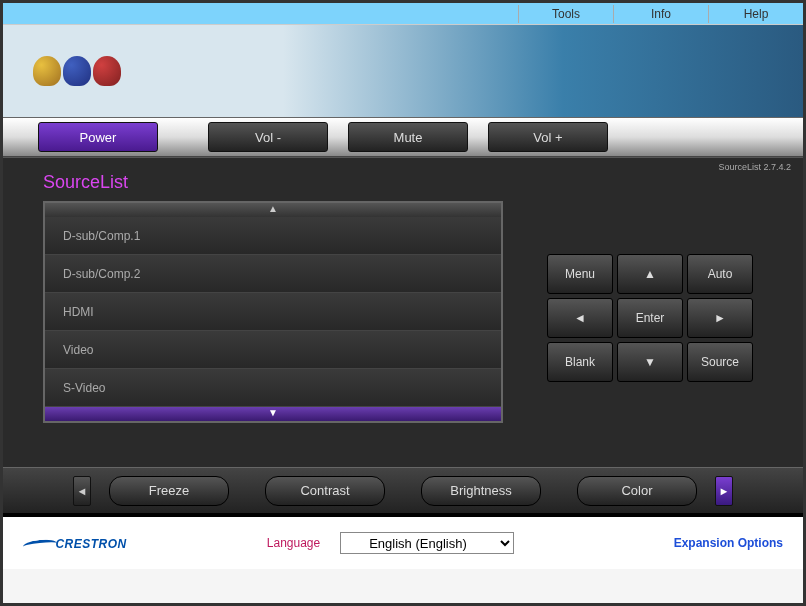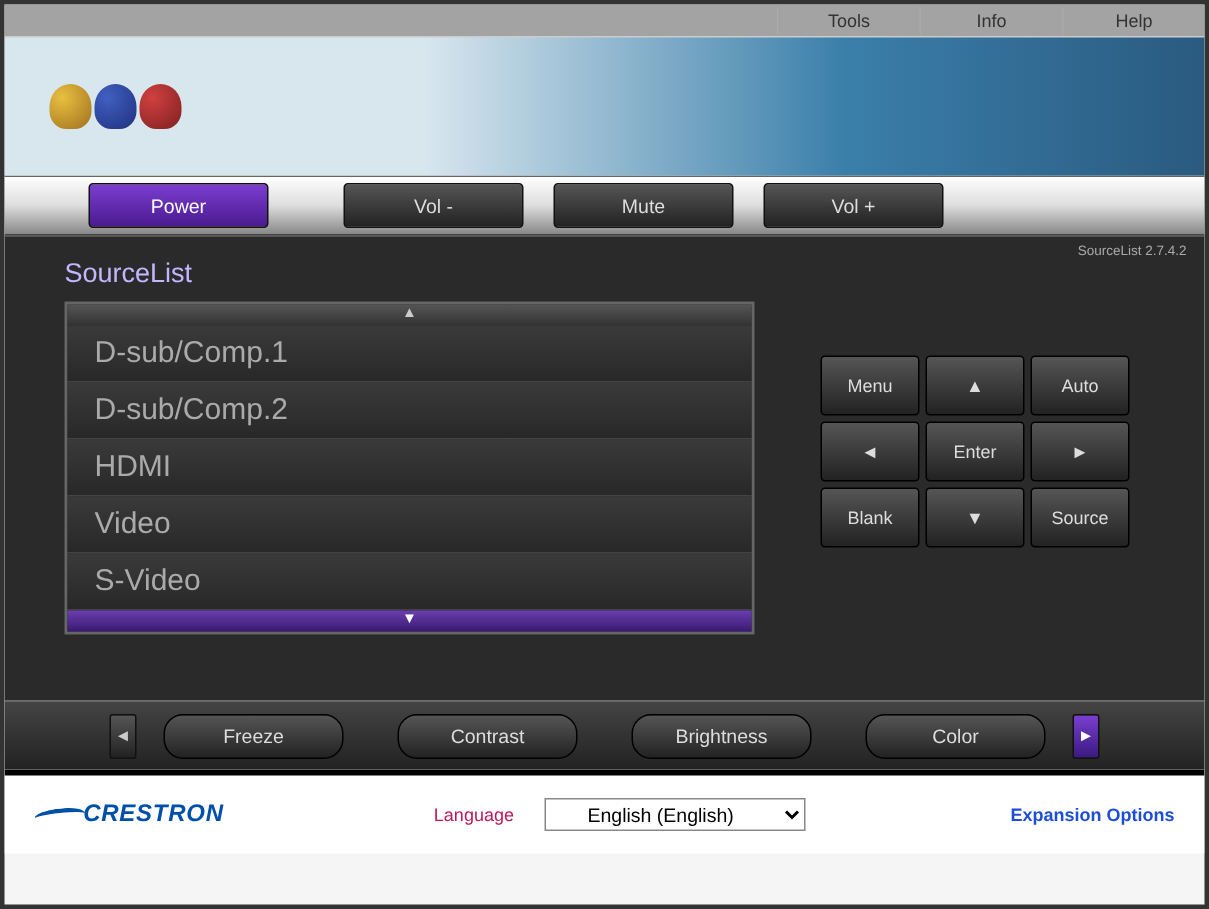--- a/index.html
+++ b/index.html
@@ -7,21 +7,21 @@
     font-family: Arial, sans-serif;
     background: #f5f5f5;
     width: 806px;
     height: 606px;
     overflow: hidden;
     border: 3px solid #333;
   }
   
   .top-menu {
     height: 22px;
-    background: #a3a3a3;
+    background: #7dd3fc;
     display: flex;
     justify-content: flex-end;
     align-items: center;
     border-bottom: 1px solid #ccc;
   }
   .top-menu-item {
     width: 95px;
     text-align: center;
     font-size: 12px;
     color: #333;
@@ -67,21 +67,21 @@
   }
   .bird1 { background: radial-gradient(circle at 30% 30%, #e8c040, #a07020); }
   .bird2 { background: radial-gradient(circle at 30% 30%, #4060c0, #203080); }
   .bird3 { background: radial-gradient(circle at 30% 30%, #d04040, #802020); }
   
   .ctrl-bar {
     height: 40px;
     background: linear-gradient(to bottom, #fff 0%, #ddd 50%, #888 100%);
     display: flex;
     align-items: center;
-    padding-left: 56px;
+    padding-left: 35px;
     gap: 0;
     border-top: 1px solid #666;
     border-bottom: 1px solid #444;
   }
   .ctrl-btn {
     width: 120px;
     height: 30px;
     background: linear-gradient(to bottom, #555, #222);
     color: #ddd;
     font-size: 13px;
@@ -107,21 +107,21 @@
     border-top: 1px solid #555;
   }
   .version {
     position: absolute;
     right: 12px;
     top: 4px;
     font-size: 9px;
     color: #aaa;
   }
   .source-title {
-    color: #c4b5fd;
+    color: #d946ef;
     font-size: 18px;
     margin-bottom: 8px;
   }
   .source-box {
     width: 460px;
     border: 2px solid #666;
     background: #222;
   }
   .src-arrow {
     height: 14px;
@@ -133,32 +133,32 @@
     cursor: pointer;
   }
   .src-arrow.bottom {
     background: linear-gradient(to bottom, #6a3eb0, #3a1a70);
     color: #fff;
   }
   .src-item {
     height: 38px;
     padding-left: 18px;
     color: #aaa;
-    font-size: 20px;
+    font-size: 12px;
     display: flex;
     align-items: center;
     border-bottom: 1px solid #444;
     background: linear-gradient(to bottom, #3a3a3a, #282828);
     cursor: pointer;
   }
   
   .keypad {
     position: absolute;
     right: 50px;
-    top: 79px;
+    top: 96px;
     display: grid;
     grid-template-columns: repeat(3, 66px);
     grid-template-rows: repeat(3, 40px);
     gap: 4px;
   }
   .key {
     background: linear-gradient(to bottom, #555, #222);
     border: 1px solid #000;
     border-radius: 3px;
     color: #ddd;
@@ -216,21 +216,21 @@
     display: flex;
     align-items: center;
     padding: 0 20px;
     border-top: 4px solid #000;
     gap: 20px;
   }
   .crestron {
     font-weight: bold;
     font-style: italic;
     color: #0050aa;
-    font-size: 16px;
+    font-size: 12px;
     letter-spacing: 0.5px;
   }
   .crestron-swoosh {
     display: inline-block;
     width: 34px;
     height: 10px;
     border-top: 3px solid #0050aa;
     border-radius: 50% 50% 0 0;
     transform: translateY(2px) rotate(-6deg);
     margin-right: -6px;

